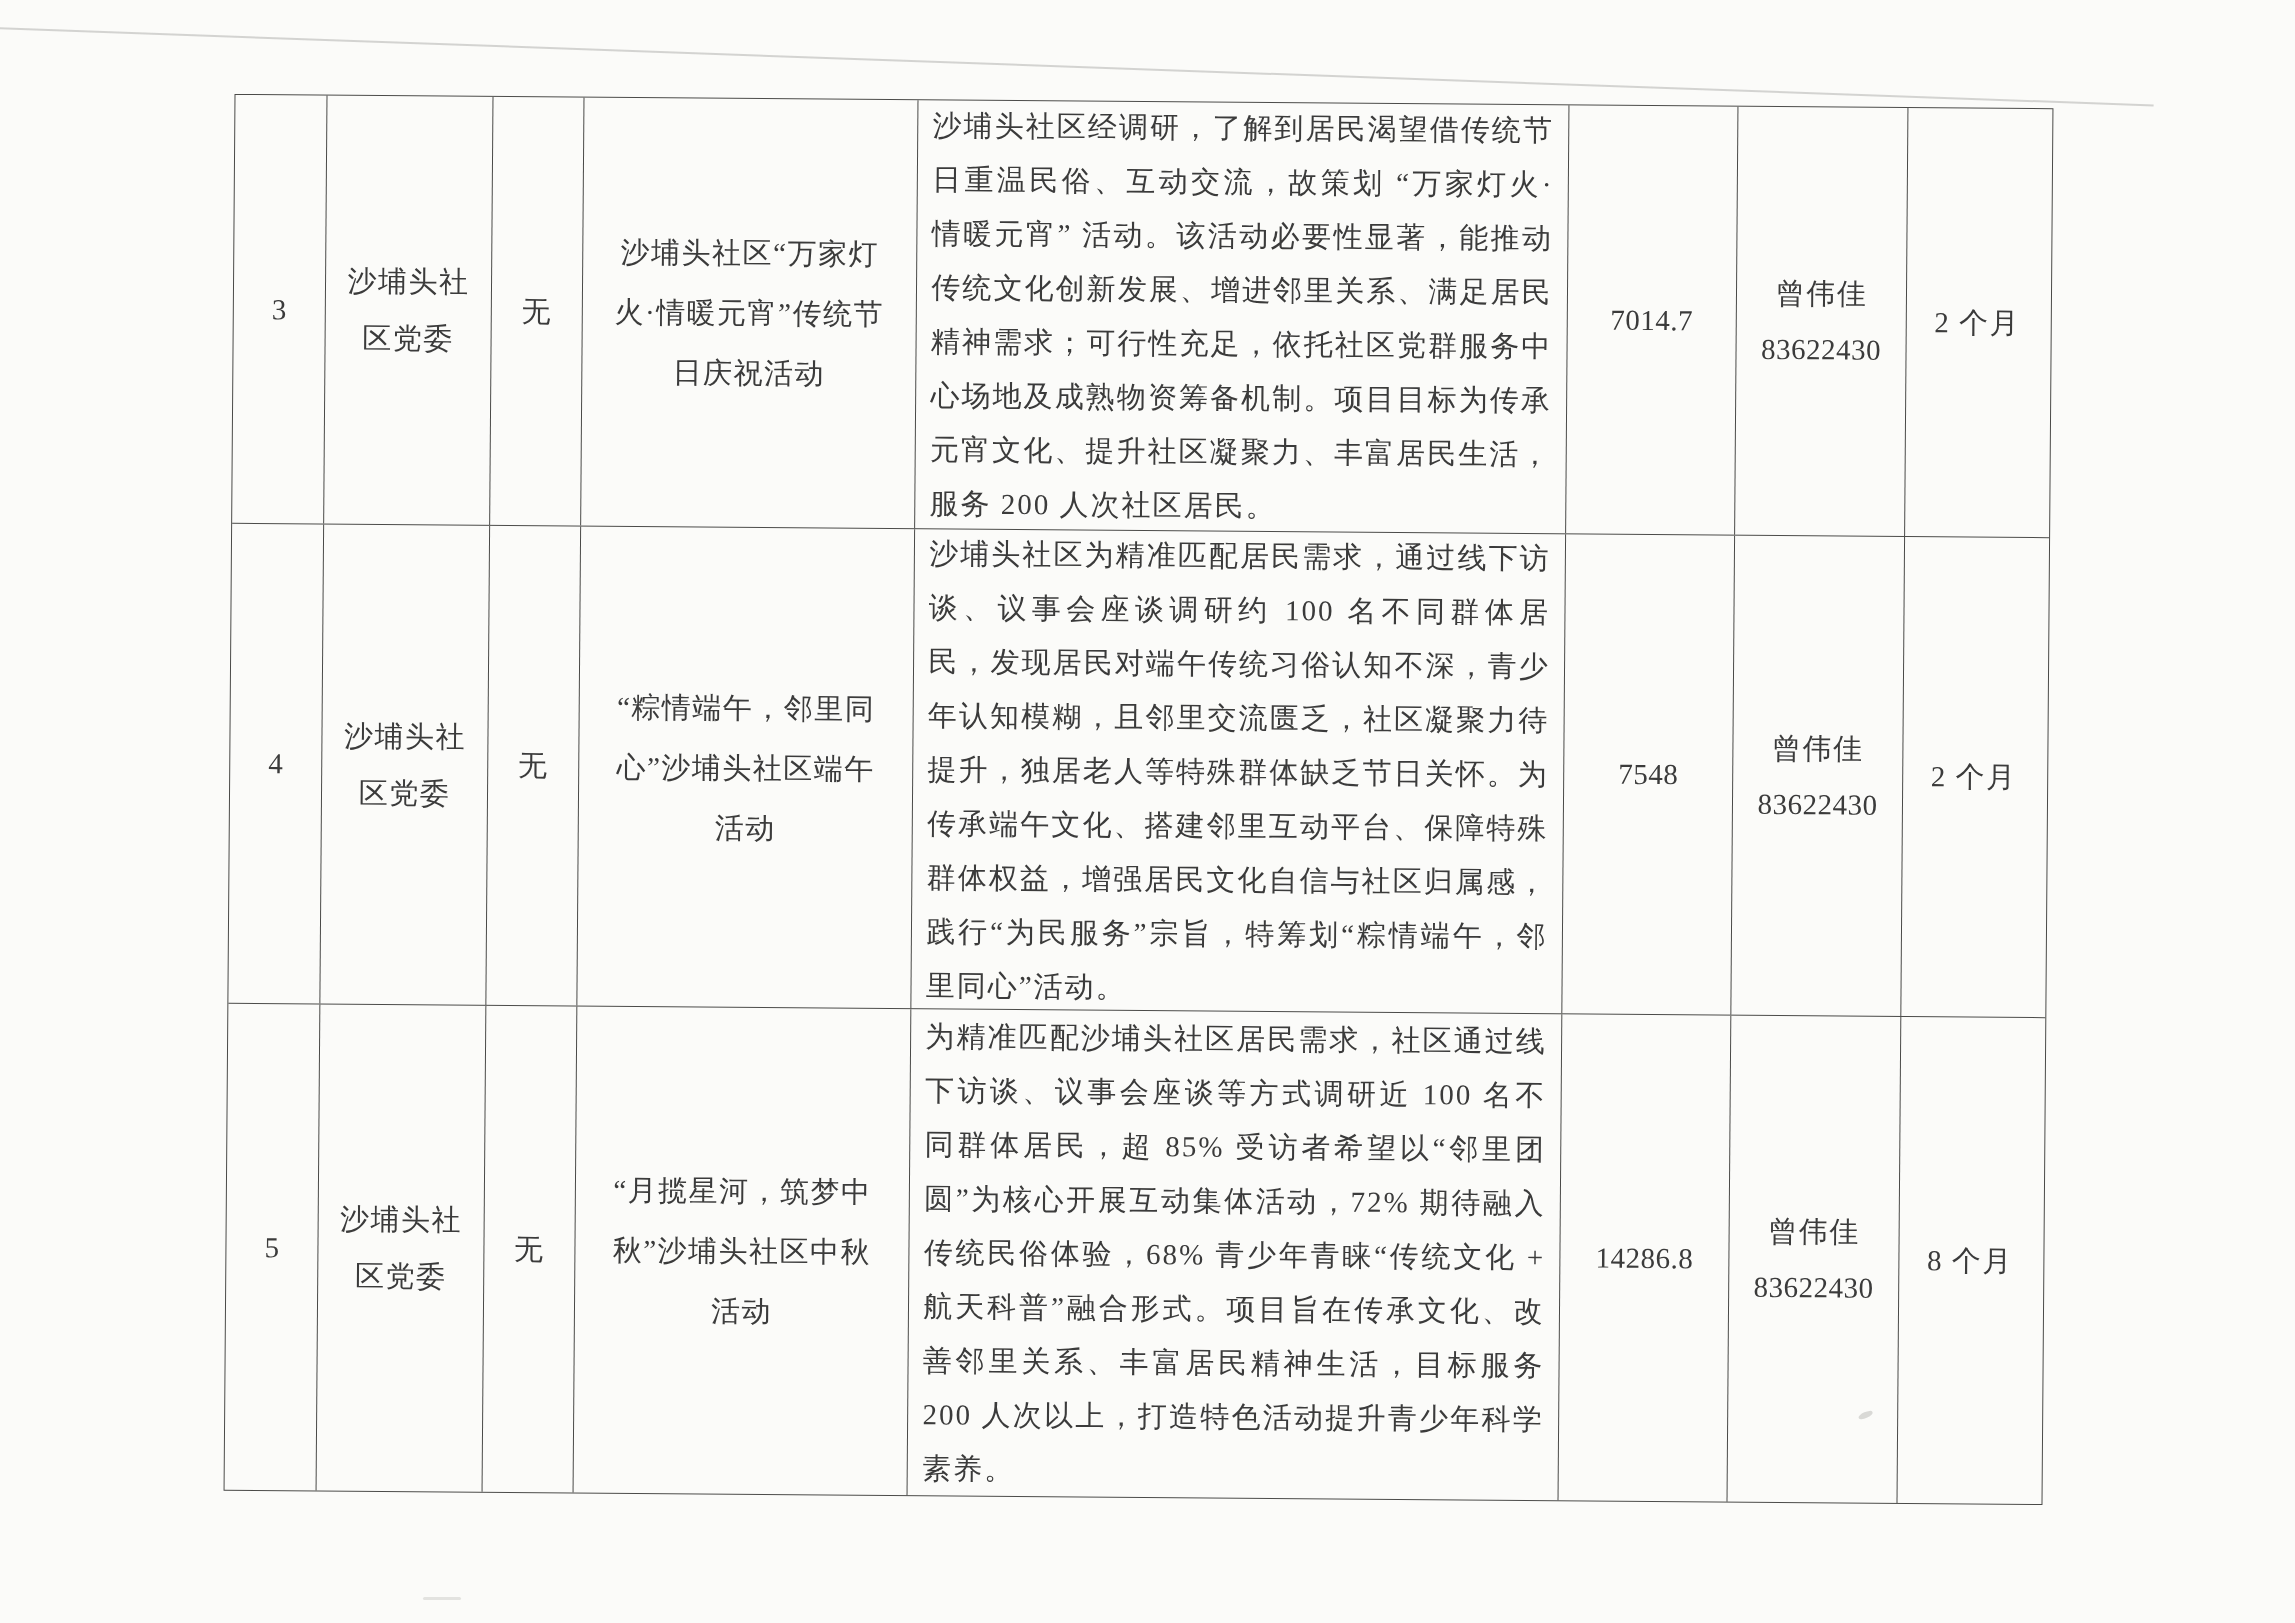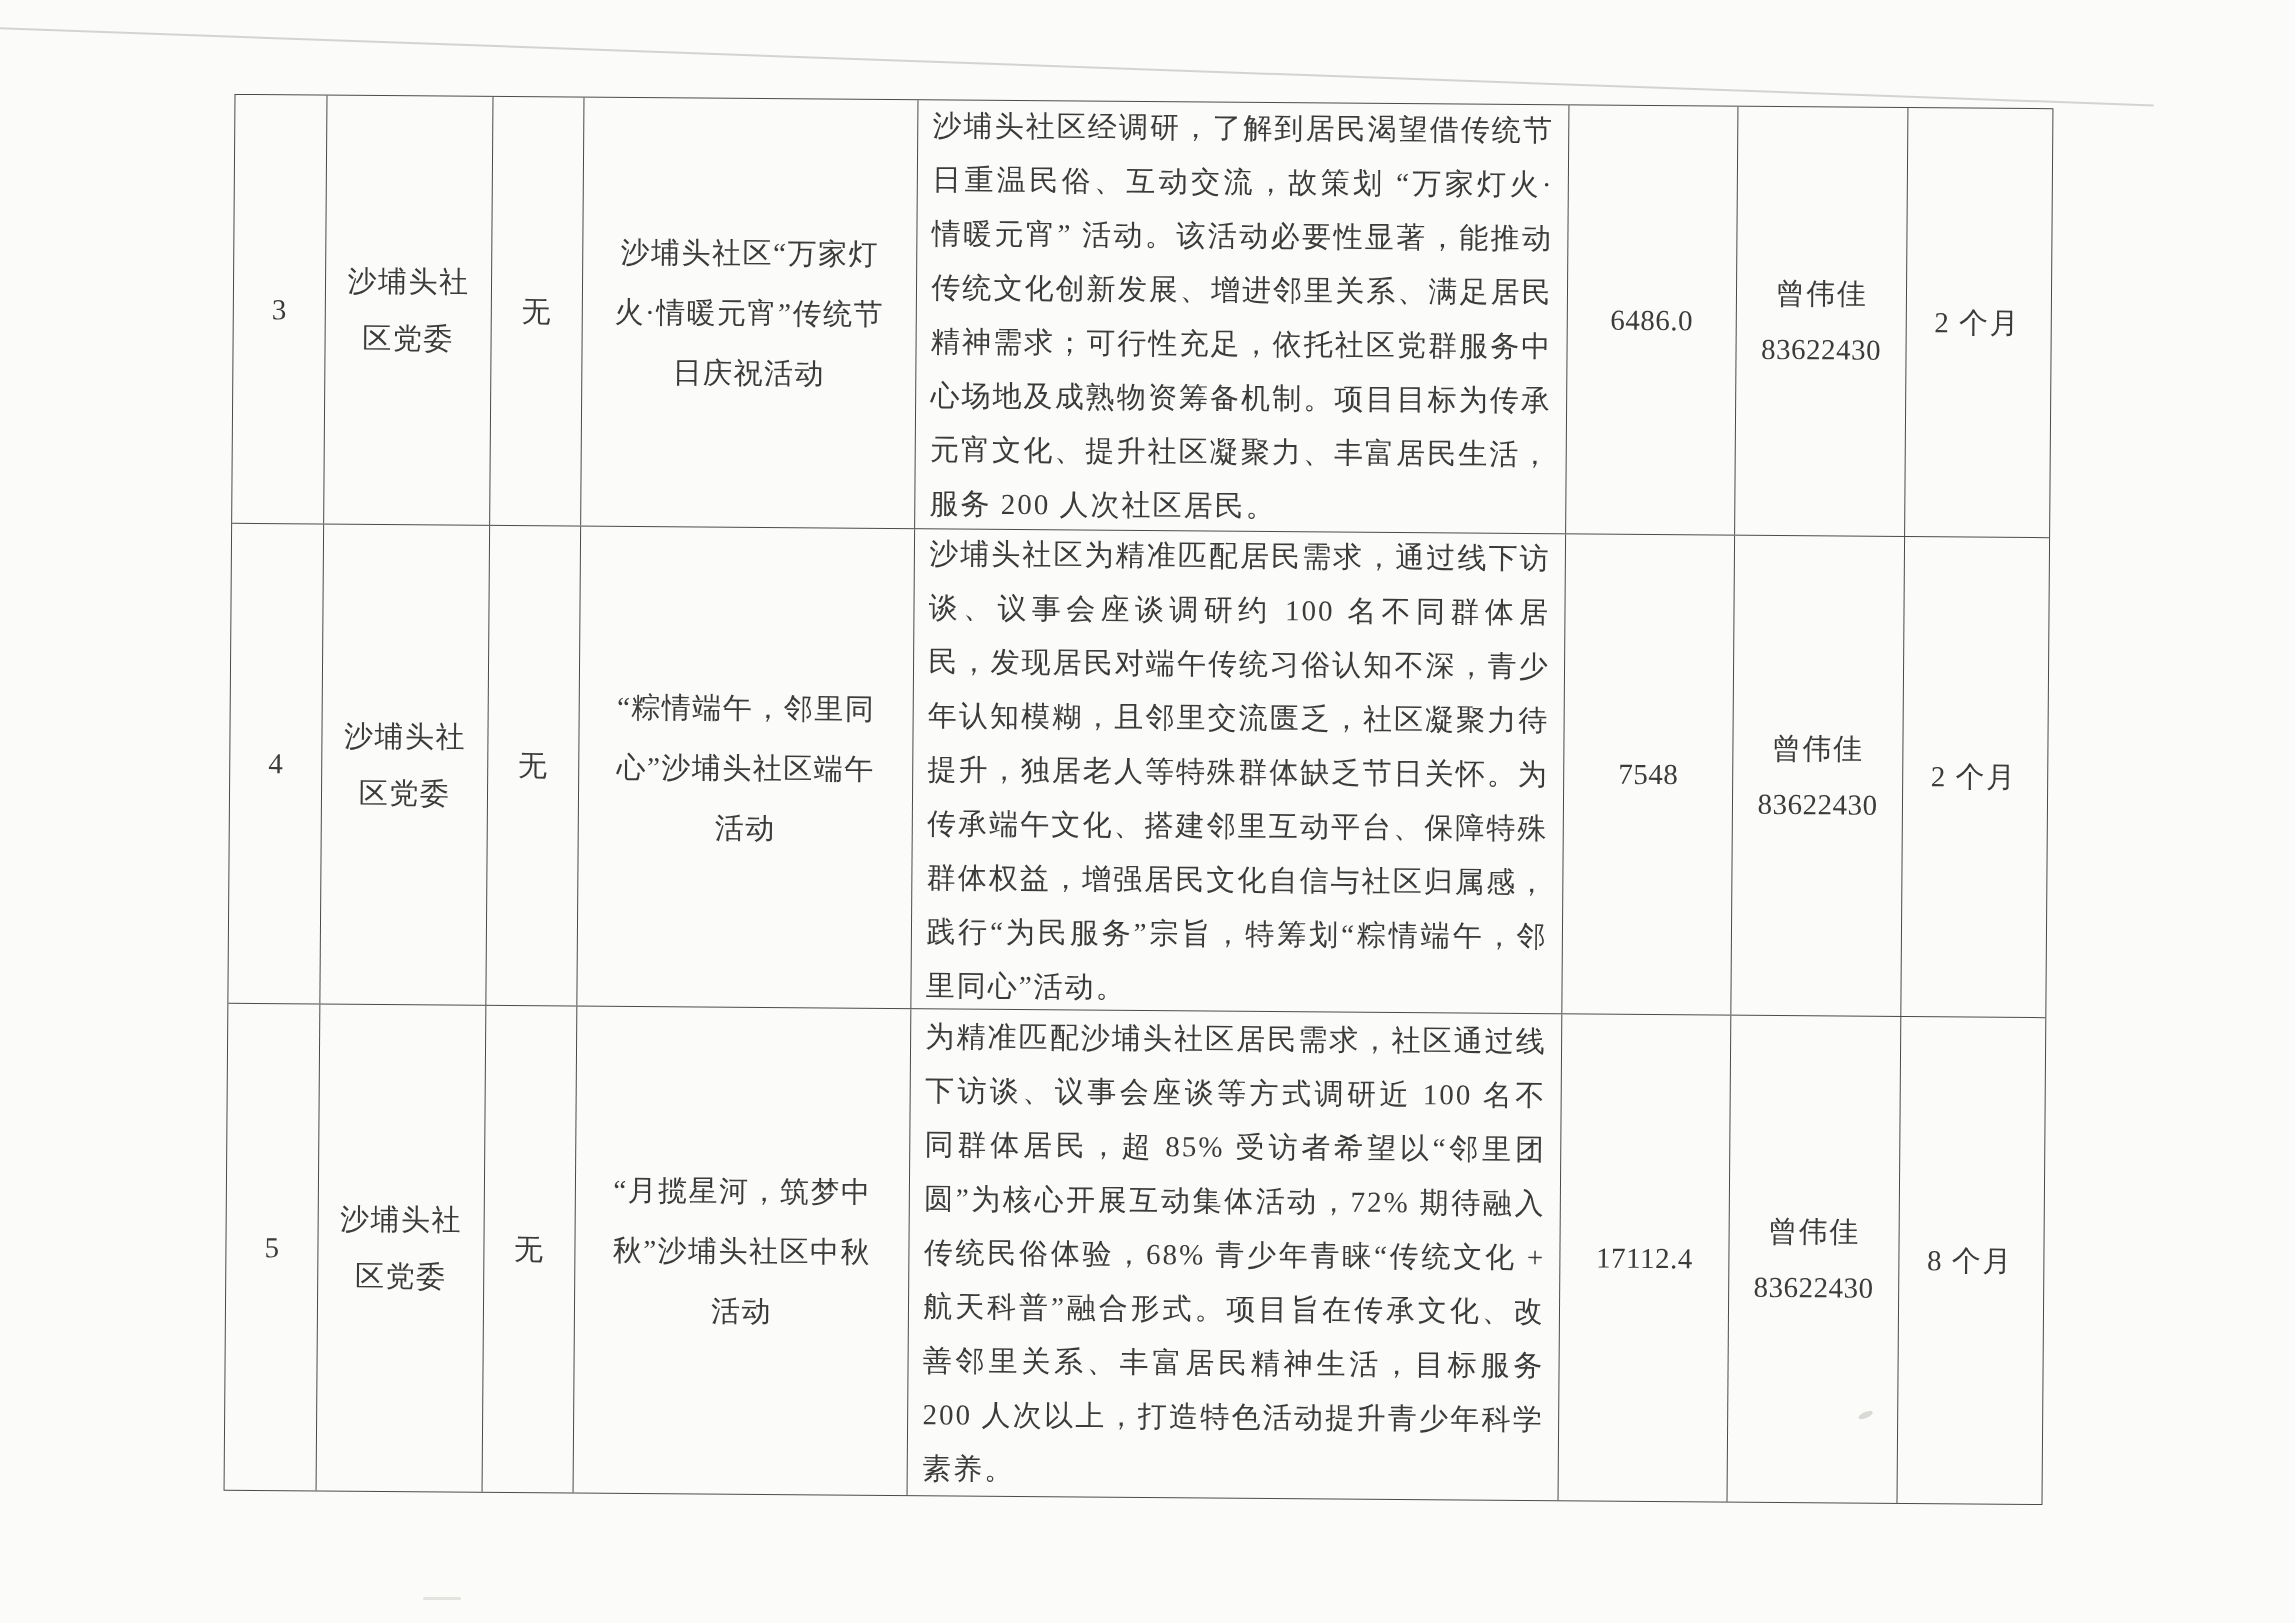--- a/index.html
+++ b/index.html
@@ -125,21 +125,21 @@
       <div class="cell c-partner">
         <span class="inner">无</span>
       </div>
       <div class="cell c-name">
         <span class="inner">沙埔头社区“万家灯火·情暖元宵”传统节日庆祝活动</span>
       </div>
       <div class="cell c-desc">
         <p class="inner">沙埔头社区经调研，了解到居民渴望借传统节日重温民俗、互动交流，故策划 “万家灯火·情暖元宵” 活动。该活动必要性显著，能推动传统文化创新发展、增进邻里关系、满足居民精神需求；可行性充足，依托社区党群服务中心场地及成熟物资筹备机制。项目目标为传承元宵文化、提升社区凝聚力、丰富居民生活，服务 200 人次社区居民。</p>
       </div>
       <div class="cell c-amount num-font">
-        <span class="inner">6486.0</span>
+        <span class="inner">7014.7</span>
       </div>
       <div class="cell c-contact">
         <span class="inner">
           <span>曾伟佳</span><br>
           <span class="num-font">83622430</span>
         </span>
       </div>
       <div class="cell c-duration">
         <span class="inner">2 个月</span>
       </div>
@@ -185,21 +185,21 @@
       <div class="cell c-partner">
         <span class="inner">无</span>
       </div>
       <div class="cell c-name">
         <span class="inner">“月揽星河，筑梦中秋”沙埔头社区中秋活动</span>
       </div>
       <div class="cell c-desc">
         <p class="inner">为精准匹配沙埔头社区居民需求，社区通过线下访谈、议事会座谈等方式调研近 100 名不同群体居民，超 85% 受访者希望以“邻里团圆”为核心开展互动集体活动，72% 期待融入传统民俗体验，68% 青少年青睐“传统文化 + 航天科普”融合形式。项目旨在传承文化、改善邻里关系、丰富居民精神生活，目标服务 200 人次以上，打造特色活动提升青少年科学素养。</p>
       </div>
       <div class="cell c-amount num-font">
-        <span class="inner">17112.4</span>
+        <span class="inner">14286.8</span>
       </div>
       <div class="cell c-contact">
         <span class="inner">
           <span>曾伟佳</span><br>
           <span class="num-font">83622430</span>
         </span>
       </div>
       <div class="cell c-duration">
         <span class="inner">8 个月</span>
       </div>

